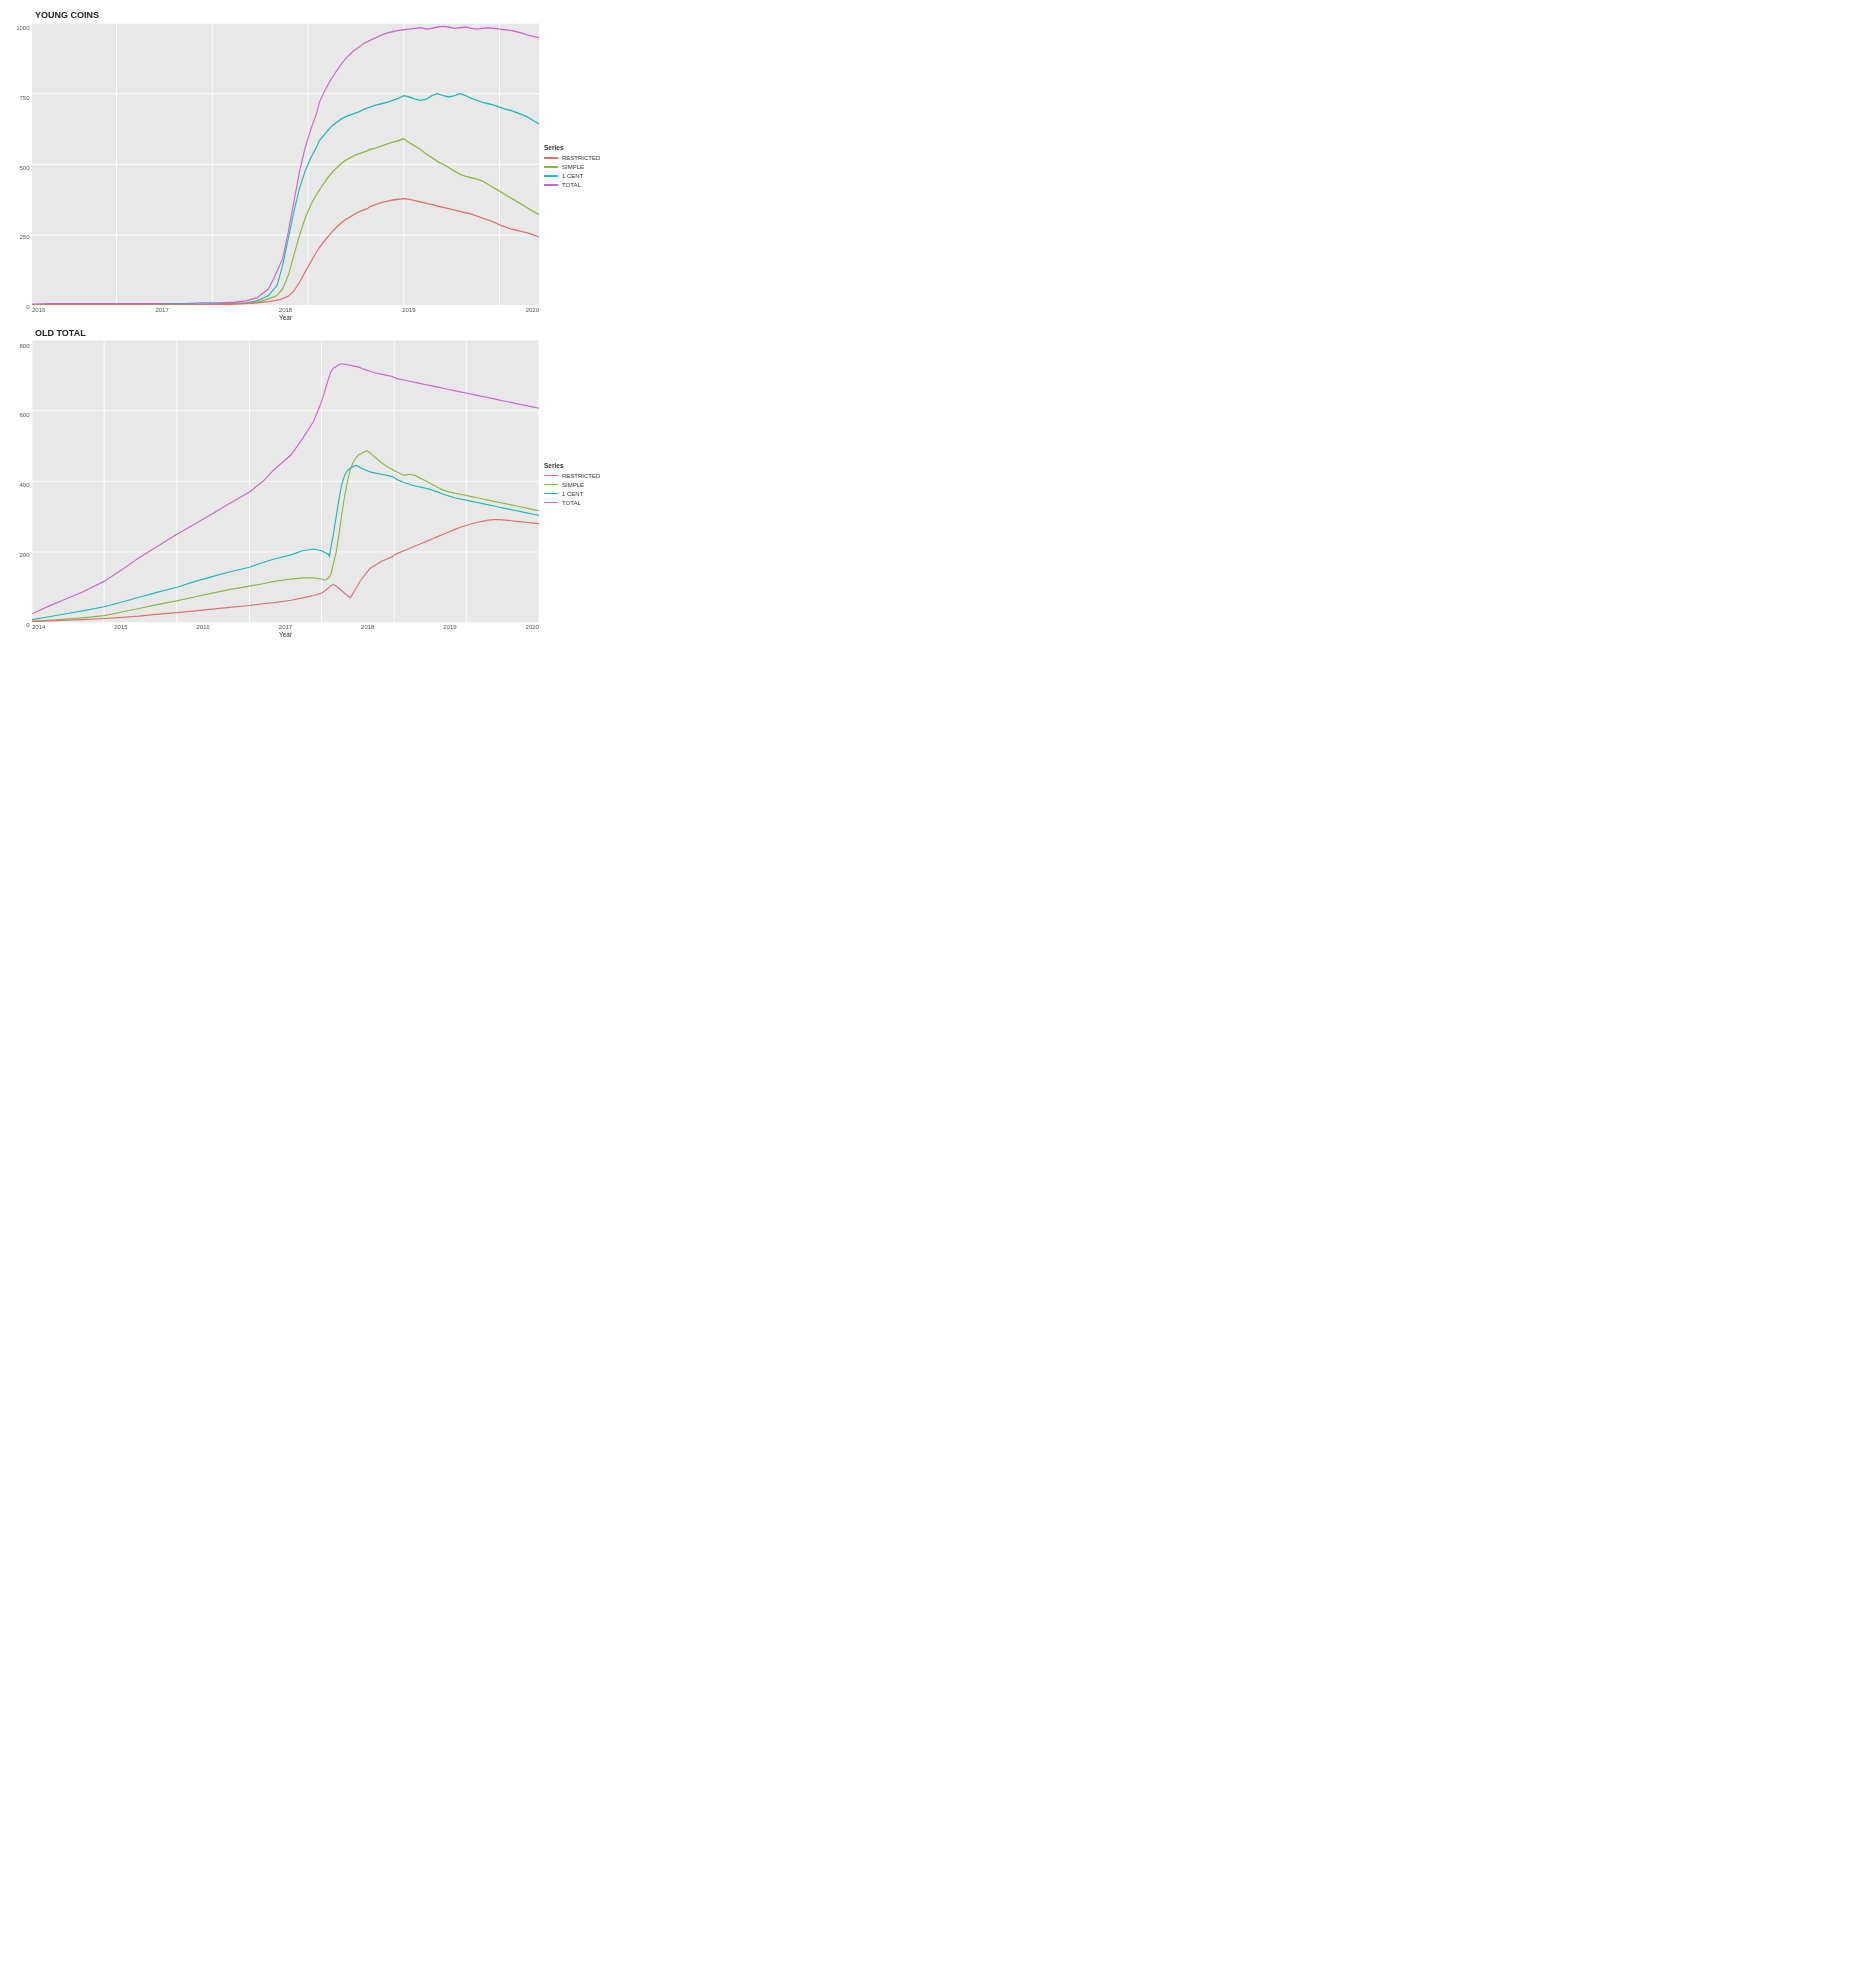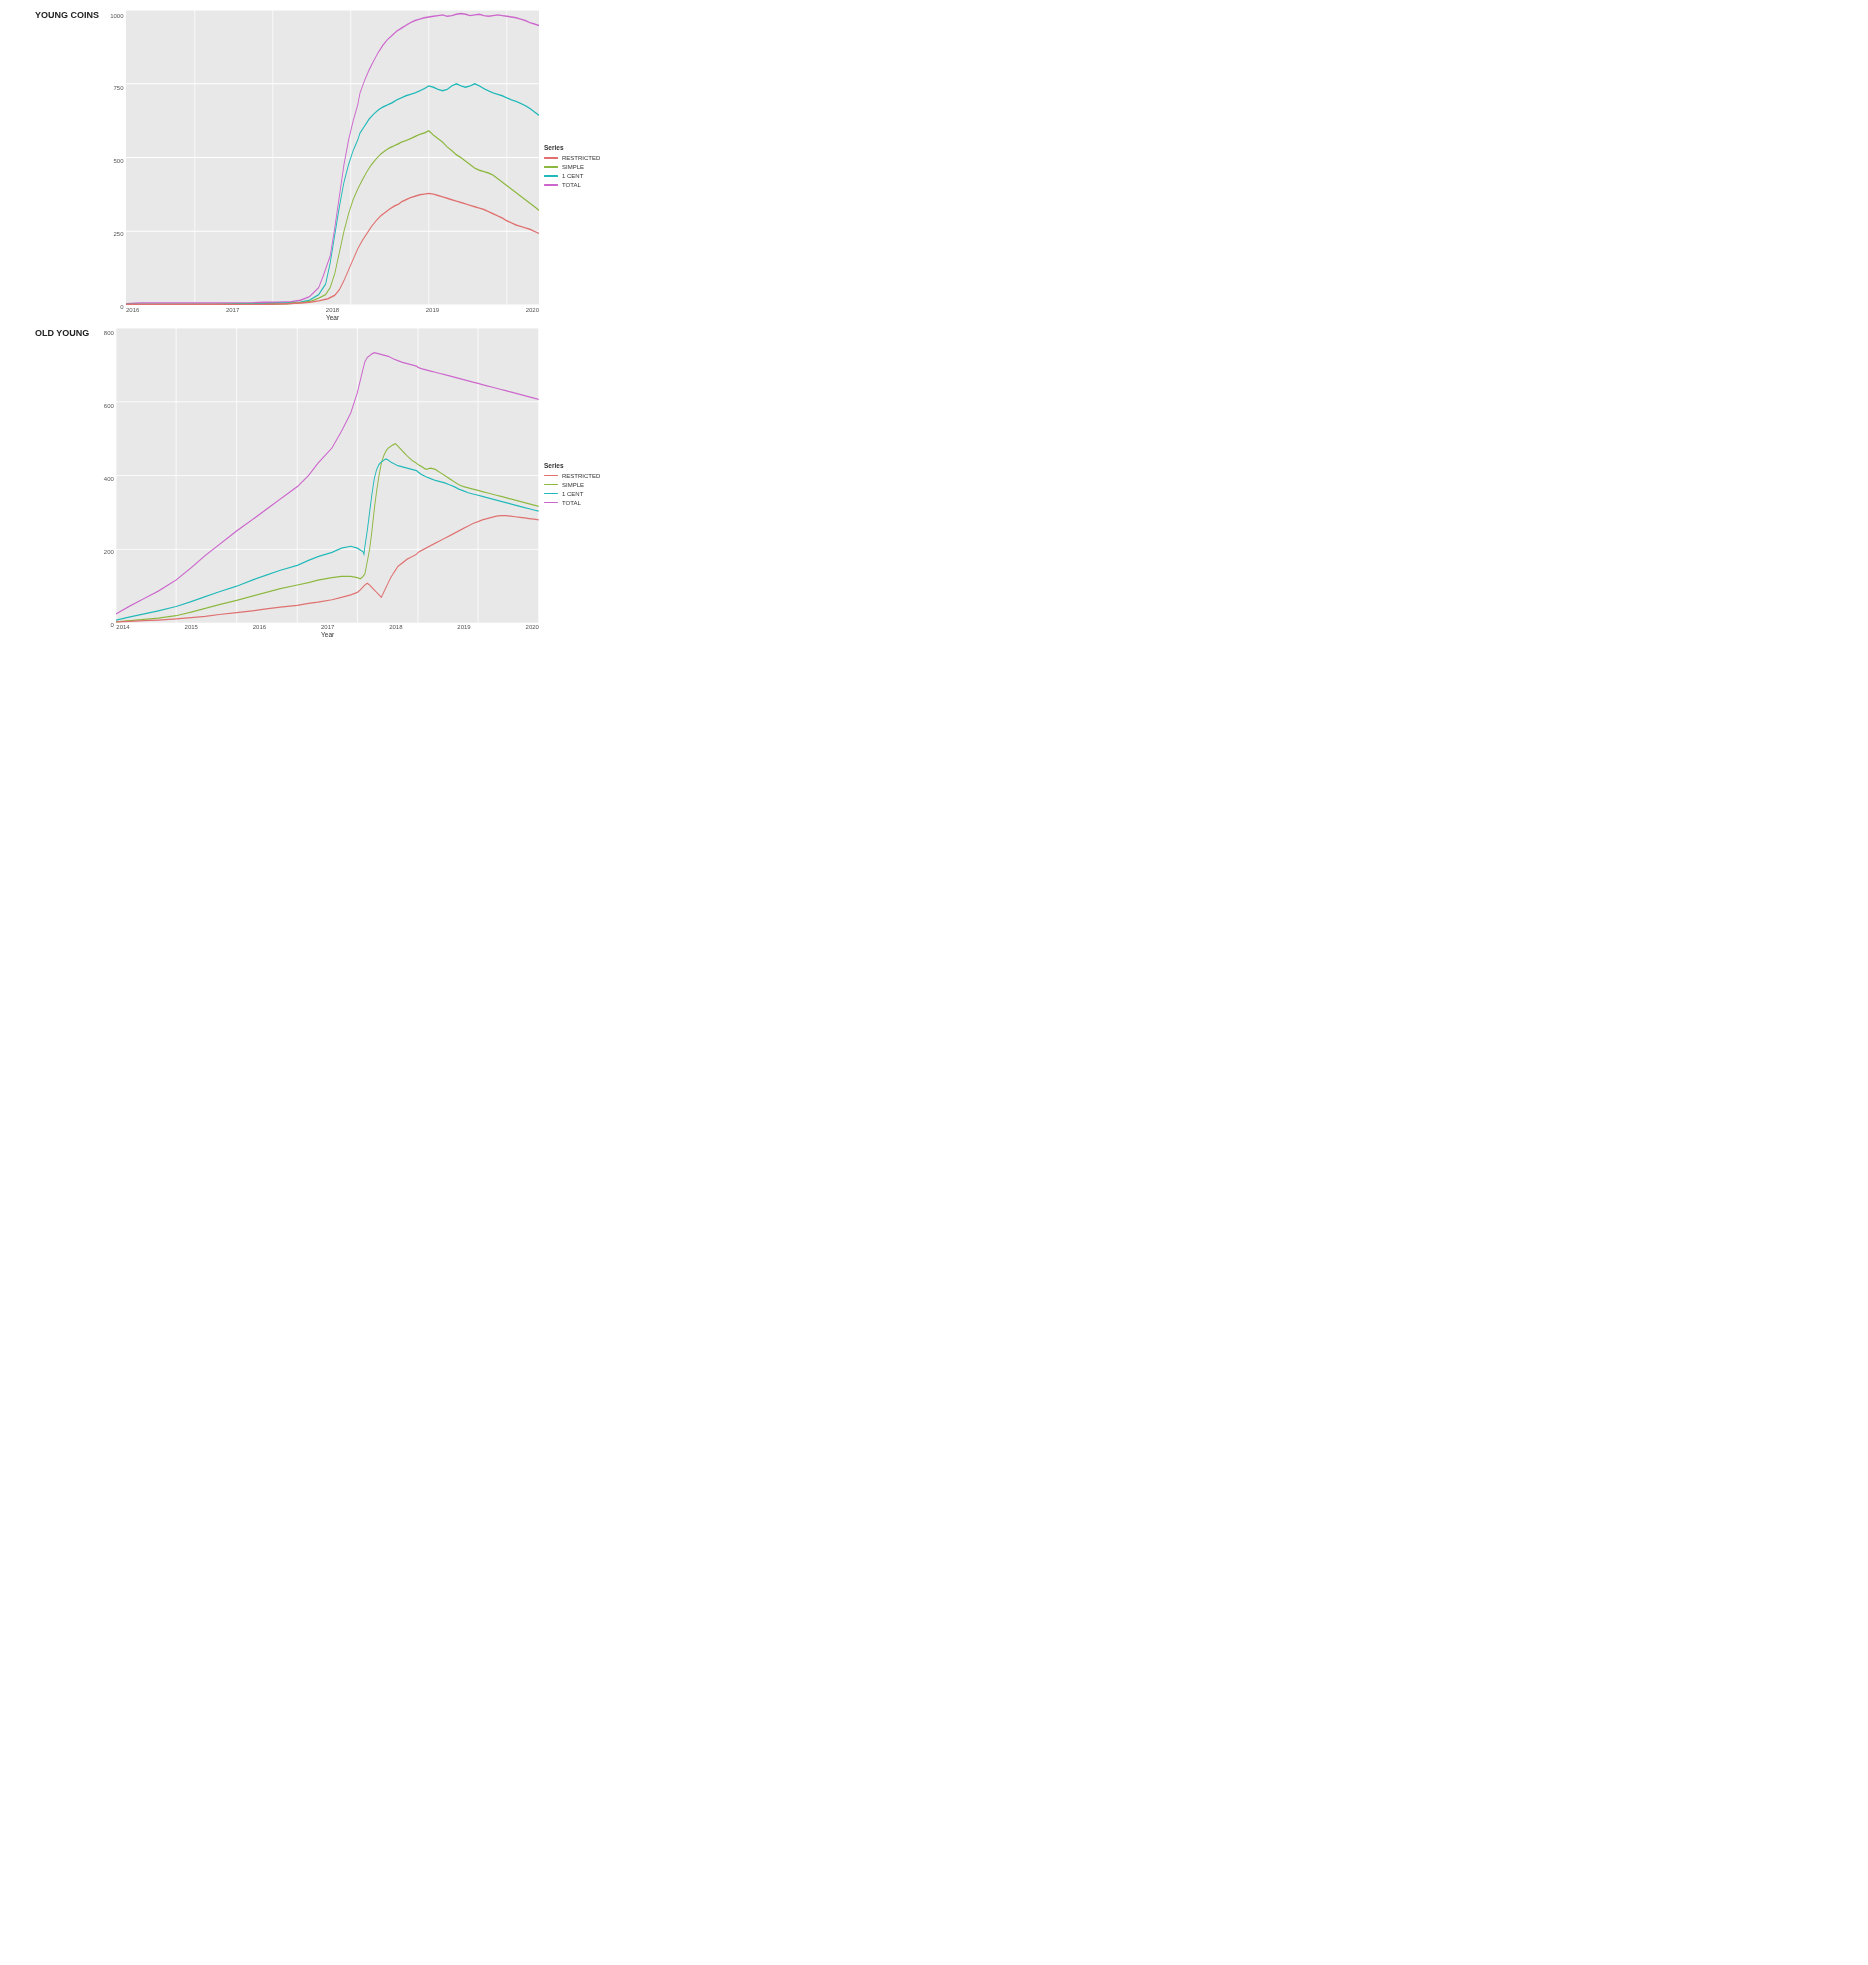--- a/index.html
+++ b/index.html
@@ -15,21 +15,21 @@
     .chart-container {
       display: flex;
       flex-direction: row;
       flex: 1;
       margin-bottom: 5px;
     }
     .chart-area {
       flex: 1;
       position: relative;
       display: flex;
-      flex-direction: row;
+      flex-direction: column;
     }
     .chart-title {
       font-size: 9px;
       font-weight: bold;
       margin-left: 30px;
       margin-bottom: 2.5px;
       color: #222;
     }
     .chart-inner {
       flex: 1;
@@ -217,21 +217,21 @@
     </div>
     <div class="legend-item">
       <div class="legend-line" style="background:#cc66cc;"></div>
       <span>TOTAL</span>
     </div>
   </div>
 </div>
 
 <div class="chart-container">
   <div class="chart-area">
-    <div class="chart-title">OLD YOUNG</div>
+    <div class="chart-title">OLD TOTAL</div>
     <div class="chart-inner">
       <div class="y-axis">
         <div class="y-label-item">800</div>
         <div class="y-label-item">600</div>
         <div class="y-label-item">400</div>
         <div class="y-label-item">200</div>
         <div class="y-label-item">0</div>
       </div>
       <div class="plot-and-x">
         <div class="plot-area">

